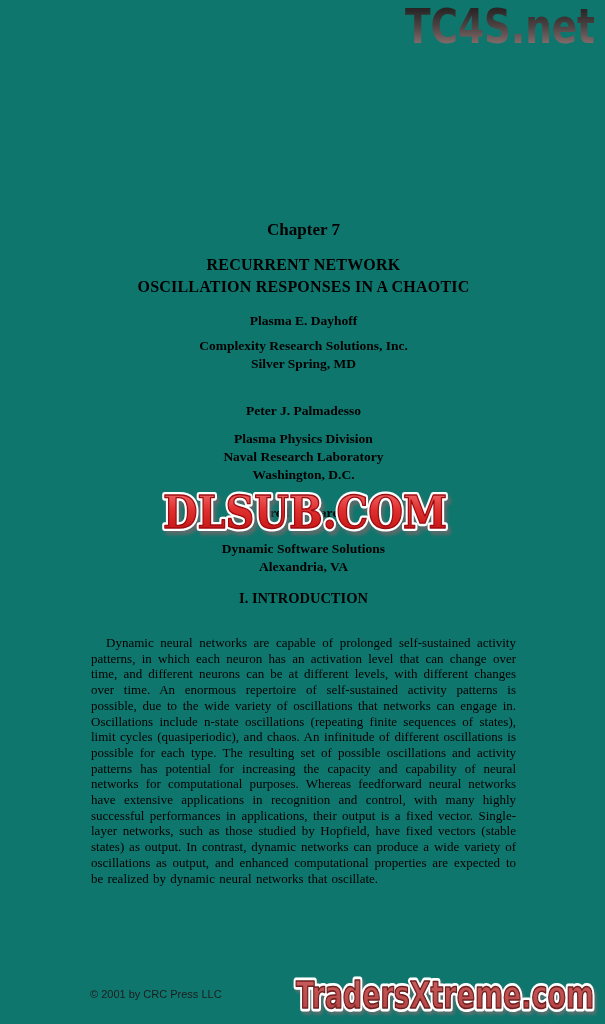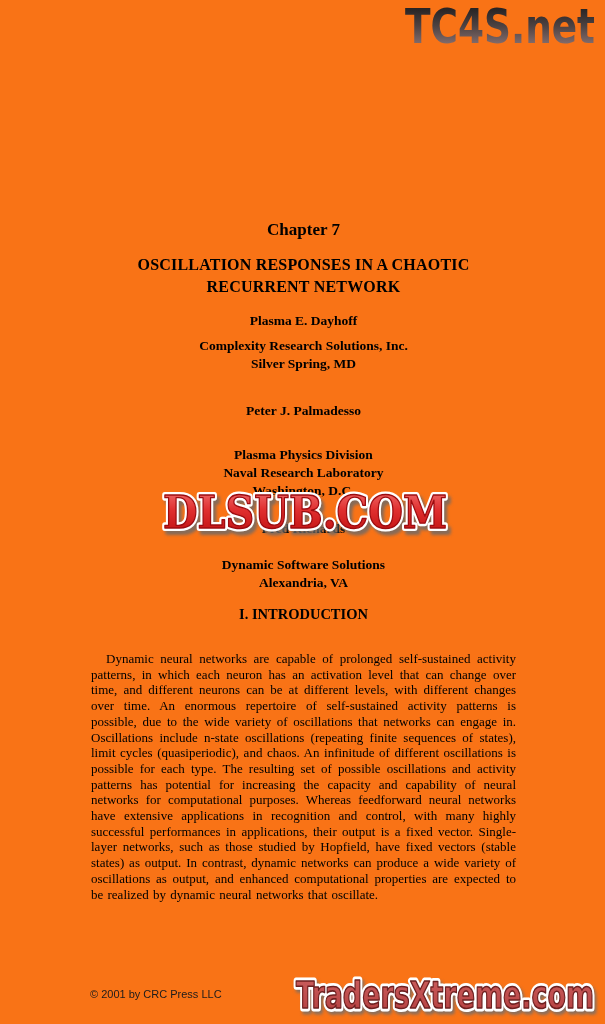--- a/index.html
+++ b/index.html
@@ -1,20 +1,20 @@
 <!DOCTYPE html>
 <html><head>
 <meta charset="utf-8">
 <style>
   html, body { margin: 0; padding: 0; background: #ffffff; }
   .page {
     position: relative;
     width: 605px;
     height: 1024px;
-    background: #f97316;
+    background: #0f766e;
     overflow: hidden;
     font-family: "Liberation Serif", serif;
     color: #000000;
   }
 
   
   .wm-top {
     position: absolute;
     top: 0;
     right: 5px;
@@ -69,21 +69,21 @@
   .mt-name1 { margin-top: 14px; }
   .mt-name2 { margin-top: 29px; }
   .mt-name3 { margin-top: 20px; }
   .affiliation {
     font-size: 13.5px;
     line-height: 18px;
     font-weight: bold;
     text-align: center;
   }
   .mt-aff1 { margin-top: 7px; }
-  .mt-aff2 { margin-top: 26px; }
+  .mt-aff2 { margin-top: 10px; }
   .mt-aff3 { margin-top: 18px; }
   .section-heading {
     margin-top: 13px;
     font-size: 14.5px;
     line-height: 18px;
     font-weight: bold;
     text-align: center;
   }
   .body-para {
     margin-top: 28px;
@@ -117,22 +117,22 @@
         <stop offset="1" stop-color="#a18382"></stop>
       </linearGradient>
     </defs>
     <text class="wm-text" x="100" y="43" text-anchor="middle" font-family="DejaVu Sans, sans-serif" font-size="48" font-weight="bold" textLength="190" lengthAdjust="spacingAndGlyphs" fill="url(#gTop)">TC4S.net</text>
   </svg>
 
   <div class="content">
     <div class="chapter-label">Chapter 7</div>
 
     <div class="title">
+      <div>RECURRENT NETWORK</div>
       <div>OSCILLATION RESPONSES IN A CHAOTIC</div>
-      <div>RECURRENT NETWORK</div>
     </div>
 
     <div class="author-name mt-name1">Plasma E. Dayhoff</div>
     <div class="affiliation mt-aff1">
       <div>Complexity Research Solutions, Inc.</div>
       <div>Silver Spring, MD</div>
     </div>
 
     <div class="author-name mt-name2">Peter J. Palmadesso</div>
     <div class="affiliation mt-aff2">

